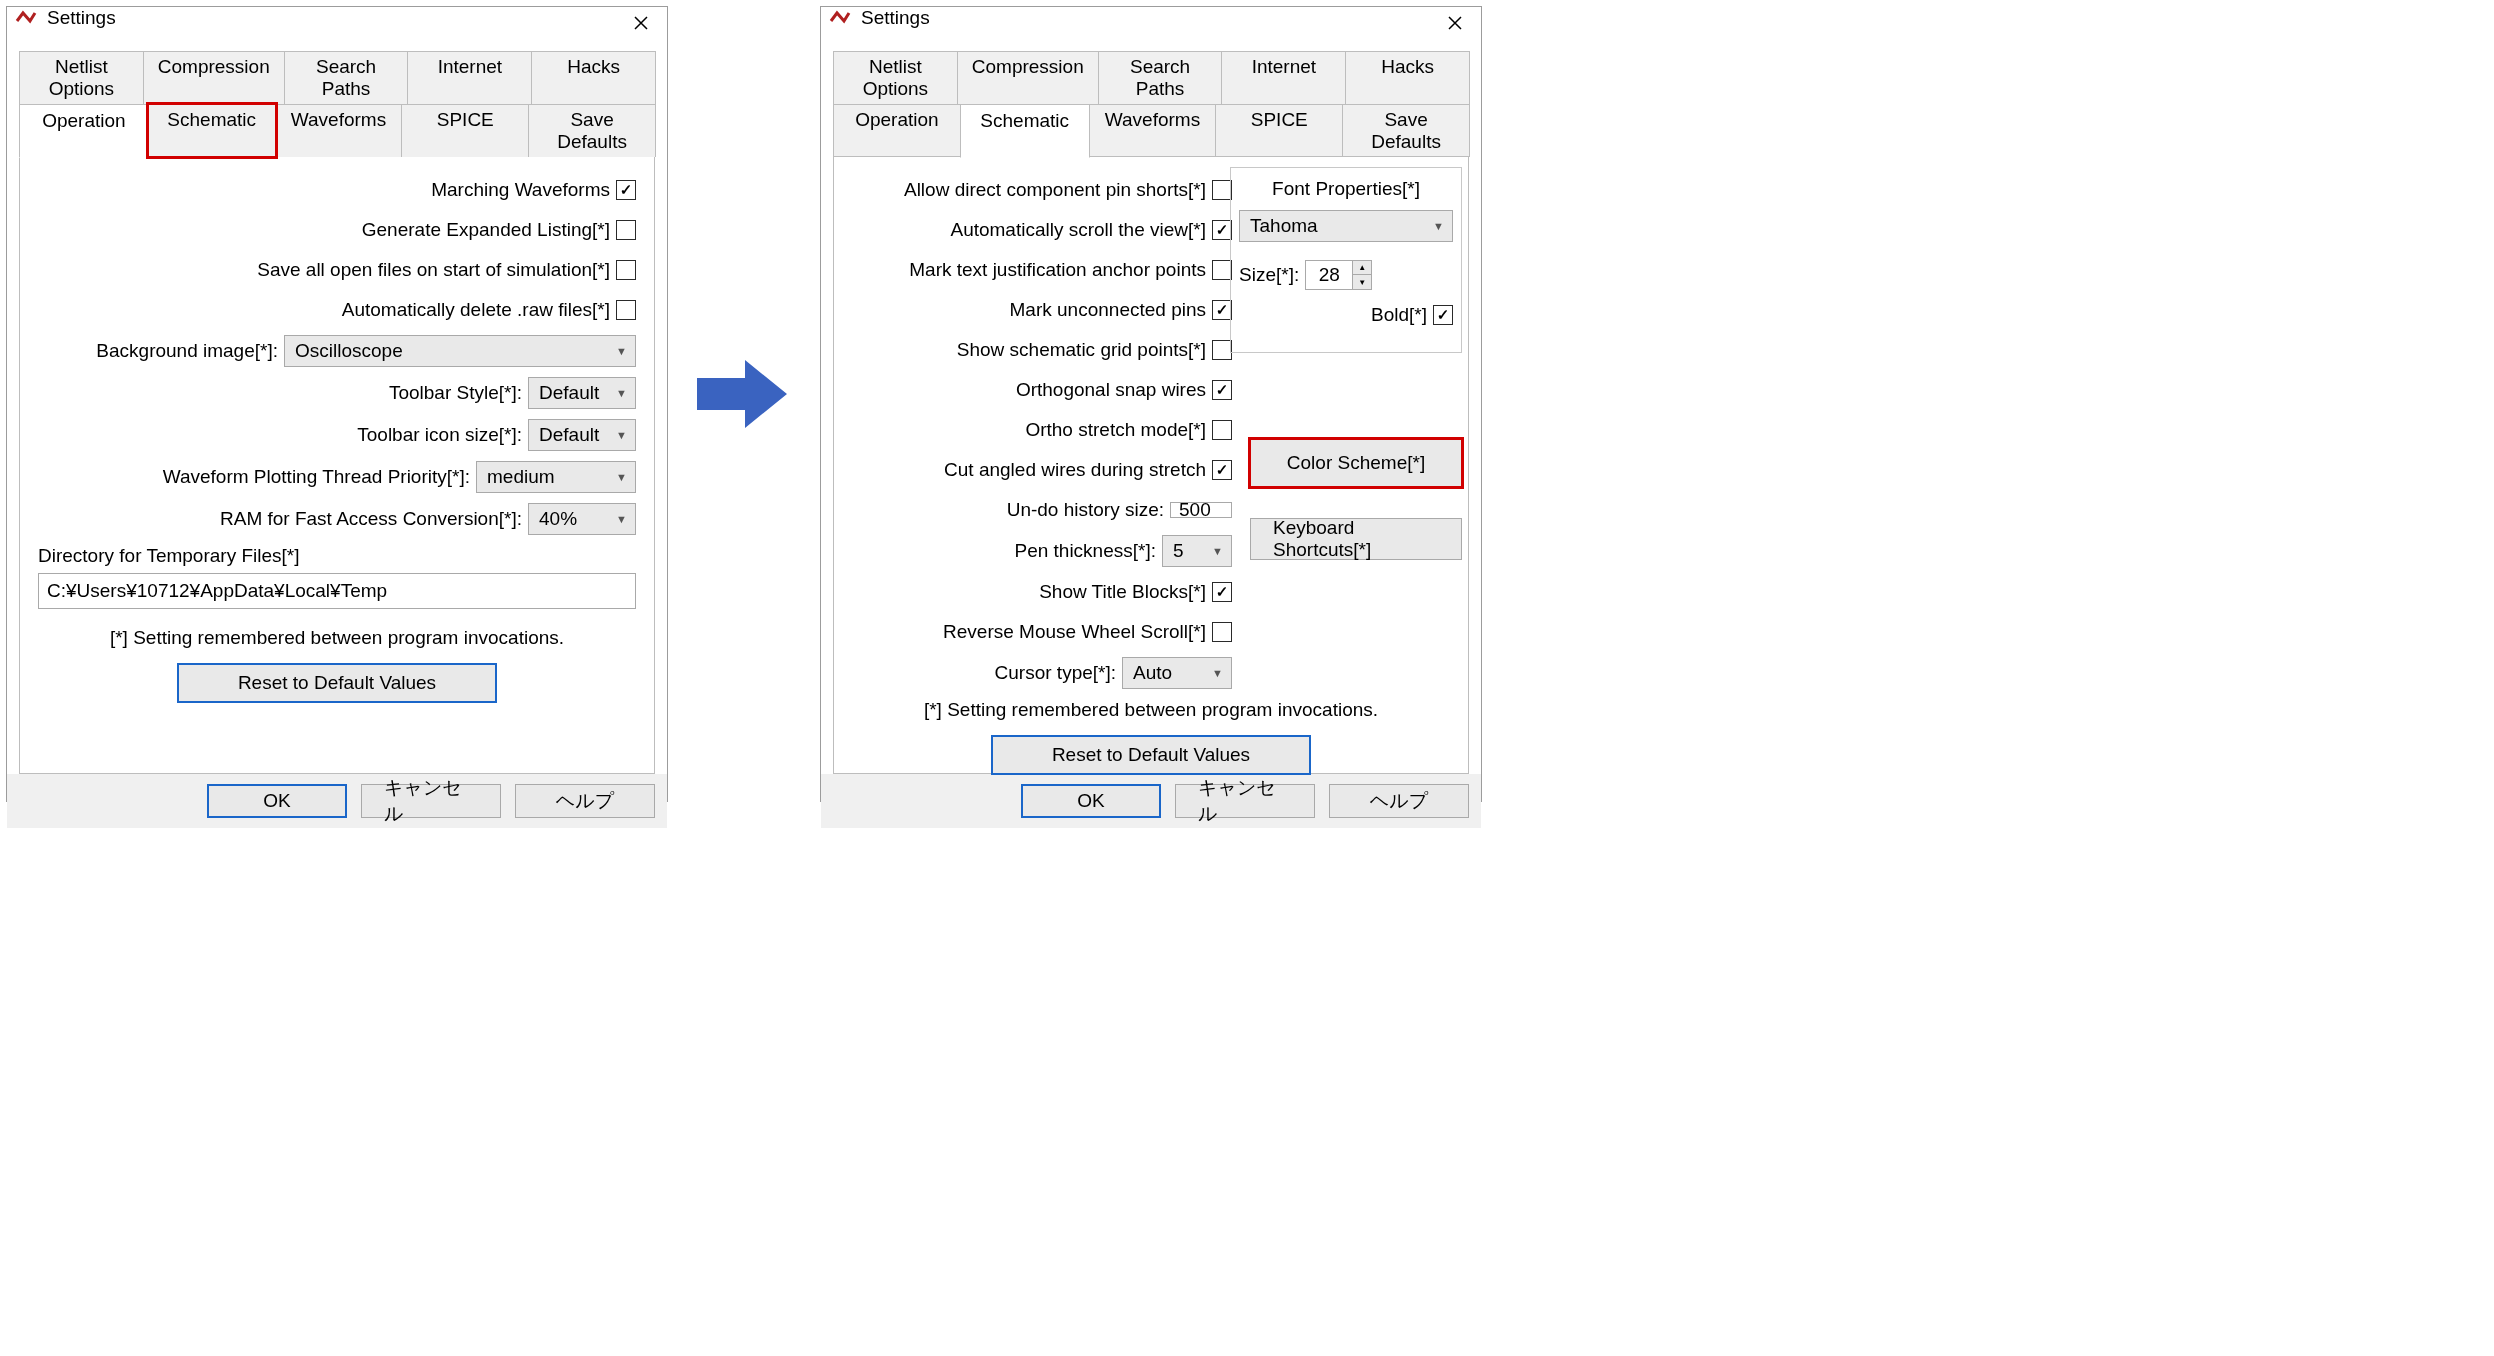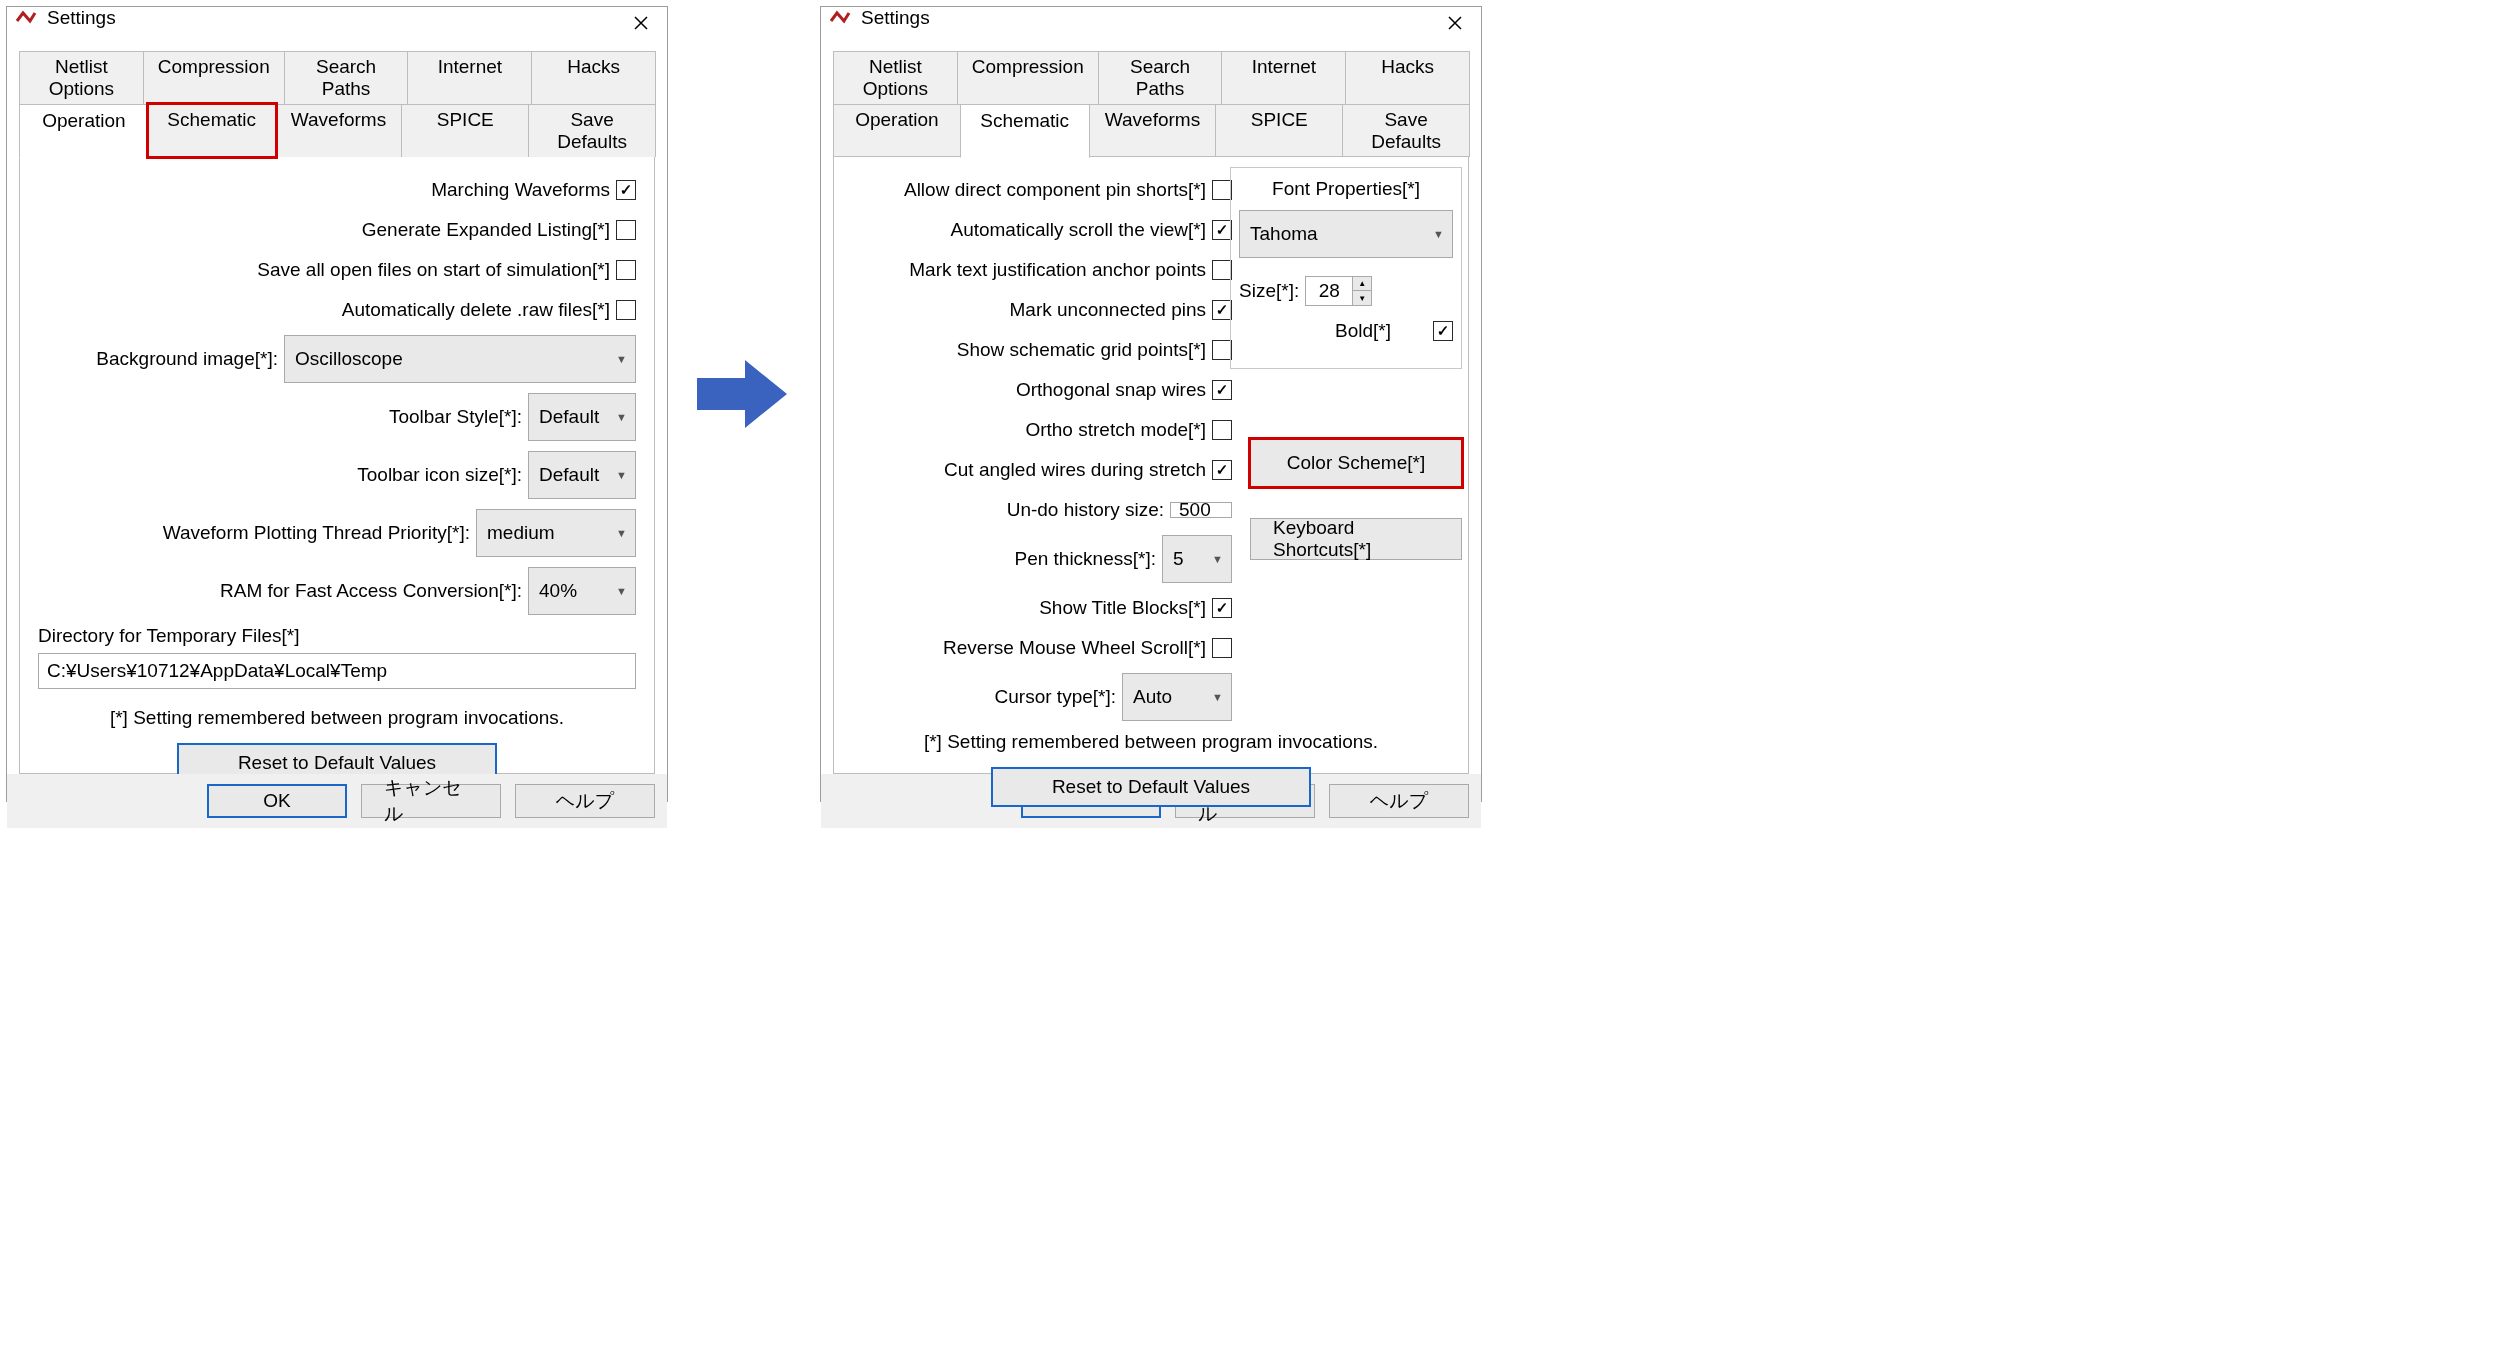--- a/index.html
+++ b/index.html
@@ -101,21 +101,21 @@
     display: inline-flex;
     align-items: center;
     justify-content: center;
     font-size: 15px;
     color: #000;
     font-weight: bold;
   }
   .dropdown {
     border: 1px solid #a9a9a9;
     background: #e9e9e9;
-    height: 48px;
+    height: 32px;
     display: flex;
     align-items: center;
     padding: 0 8px 0 10px;
     position: relative;
   }
   .dropdown .arrow {
     margin-left: auto;
     font-size: 11px;
     color: #555;
   }
@@ -448,21 +448,21 @@
         <div class="row" style="justify-content:flex-start; margin-top:18px;">
           <span class="lbl">Size[*]:</span>
           <div class="spin">
             <div class="num">28</div>
             <div class="arrows">
                 <div>▲</div>
                 <div>▼</div>
               </div>
           </div>
         </div>
-        <div class="row" style="justify-content:flex-end; margin-top:8px; margin-bottom:12px;gap:36px;">
+        <div class="row" style="justify-content:flex-end; margin-top:8px; margin-bottom:12px;">
           <span class="lbl">Bold[*]</span>
           <span class="checkbox">✓</span>
         </div>
       </div>
 
       <div class="btn red-outline" style="position:absolute; top:282px; right:6px; width:212px; height:48px;">
         <span>Color Scheme[*]</span>
       </div>
 
       <div class="btn" style="position:absolute; top:361px; right:6px; width:212px; height:42px;">

